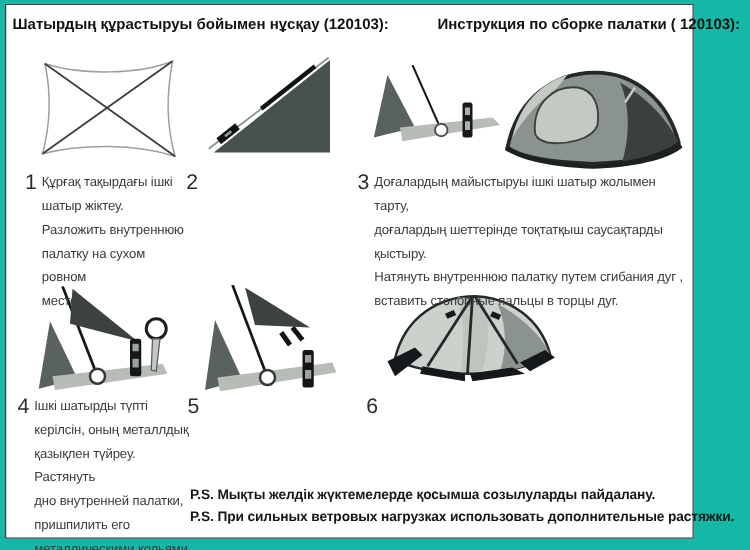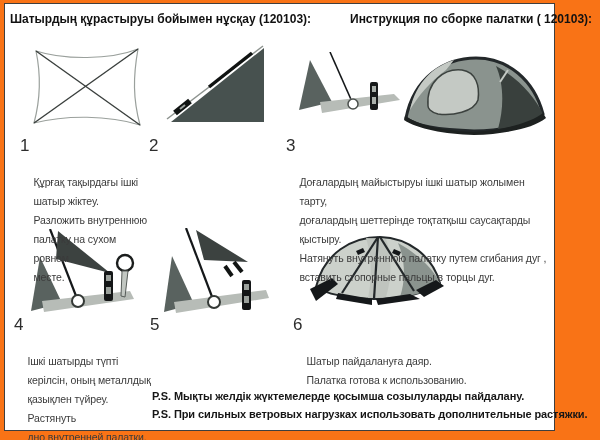--- a/index.html
+++ b/index.html
@@ -1,38 +1,37 @@
 <!DOCTYPE html>
 <html><head>
 <meta charset="utf-8">
 <style>
   html,body{margin:0;padding:0;background:#fff;}
   #screen{
-    position:relative;width:600px;height:440px;background:#f97316;
+    position:relative;width:600px;height:440px;background:#14b8a6;
     font-family:"Liberation Sans",sans-serif;overflow:hidden;
   }
   .page-border{
     position:absolute;left:4px;top:3px;width:551px;height:428px;
     border:1px solid #3f3f3f;background:#fff;box-sizing:border-box;
   }
   .title{
     position:absolute;font-size:12px;font-weight:bold;color:#111;white-space:nowrap;
   }
   .title-kk{left:10px;top:12px;}
   .title-ru{left:310px;top:12px;margin-left:40px;}
   .illus{position:absolute;}
   .step{position:absolute;display:flex;align-items:flex-start;}
   .step-num{
     font-size:17px;line-height:17px;color:#2d2d2d;font-weight:400;
     margin-right:4px;flex:0 0 auto;
   }
   .step-text{
     font-size:10.5px;line-height:19px;color:#3b3b3b;white-space:pre-line;
     letter-spacing:-0.1px;
-    margin-top:36px;
   }
   .ps-line{
     position:absolute;font-size:11px;font-weight:bold;color:#161616;white-space:nowrap;
     letter-spacing:-0.1px;
   }
   .ps-1{left:152px;top:390px;}
   .ps-2{left:152px;top:408px;}
 </style>
 </head>
 <body>
@@ -147,19 +146,17 @@
 пришпилить  его
 металлическими кольями.</div>
   </div>
 
   <div class="step" style="left:150px;top:316px;width:146px">
     <span class="step-num">5</span>
   </div>
 
   <div class="step" style="left:293px;top:316px;width:250px">
     <span class="step-num">6</span>
-    <div class="step-text">Шатыр  пайдалануға  даяр.
-Палатка готова к использованию.</div>
   </div>
 
   <div class="ps-line ps-1">P.S.  Мықты желдік жүктемелерде қосымша созылуларды пайдалану.</div>
   <div class="ps-line ps-2">P.S.  При сильных ветровых нагрузках использовать дополнительные растяжки.</div>
 </div>
 
 </body></html>

